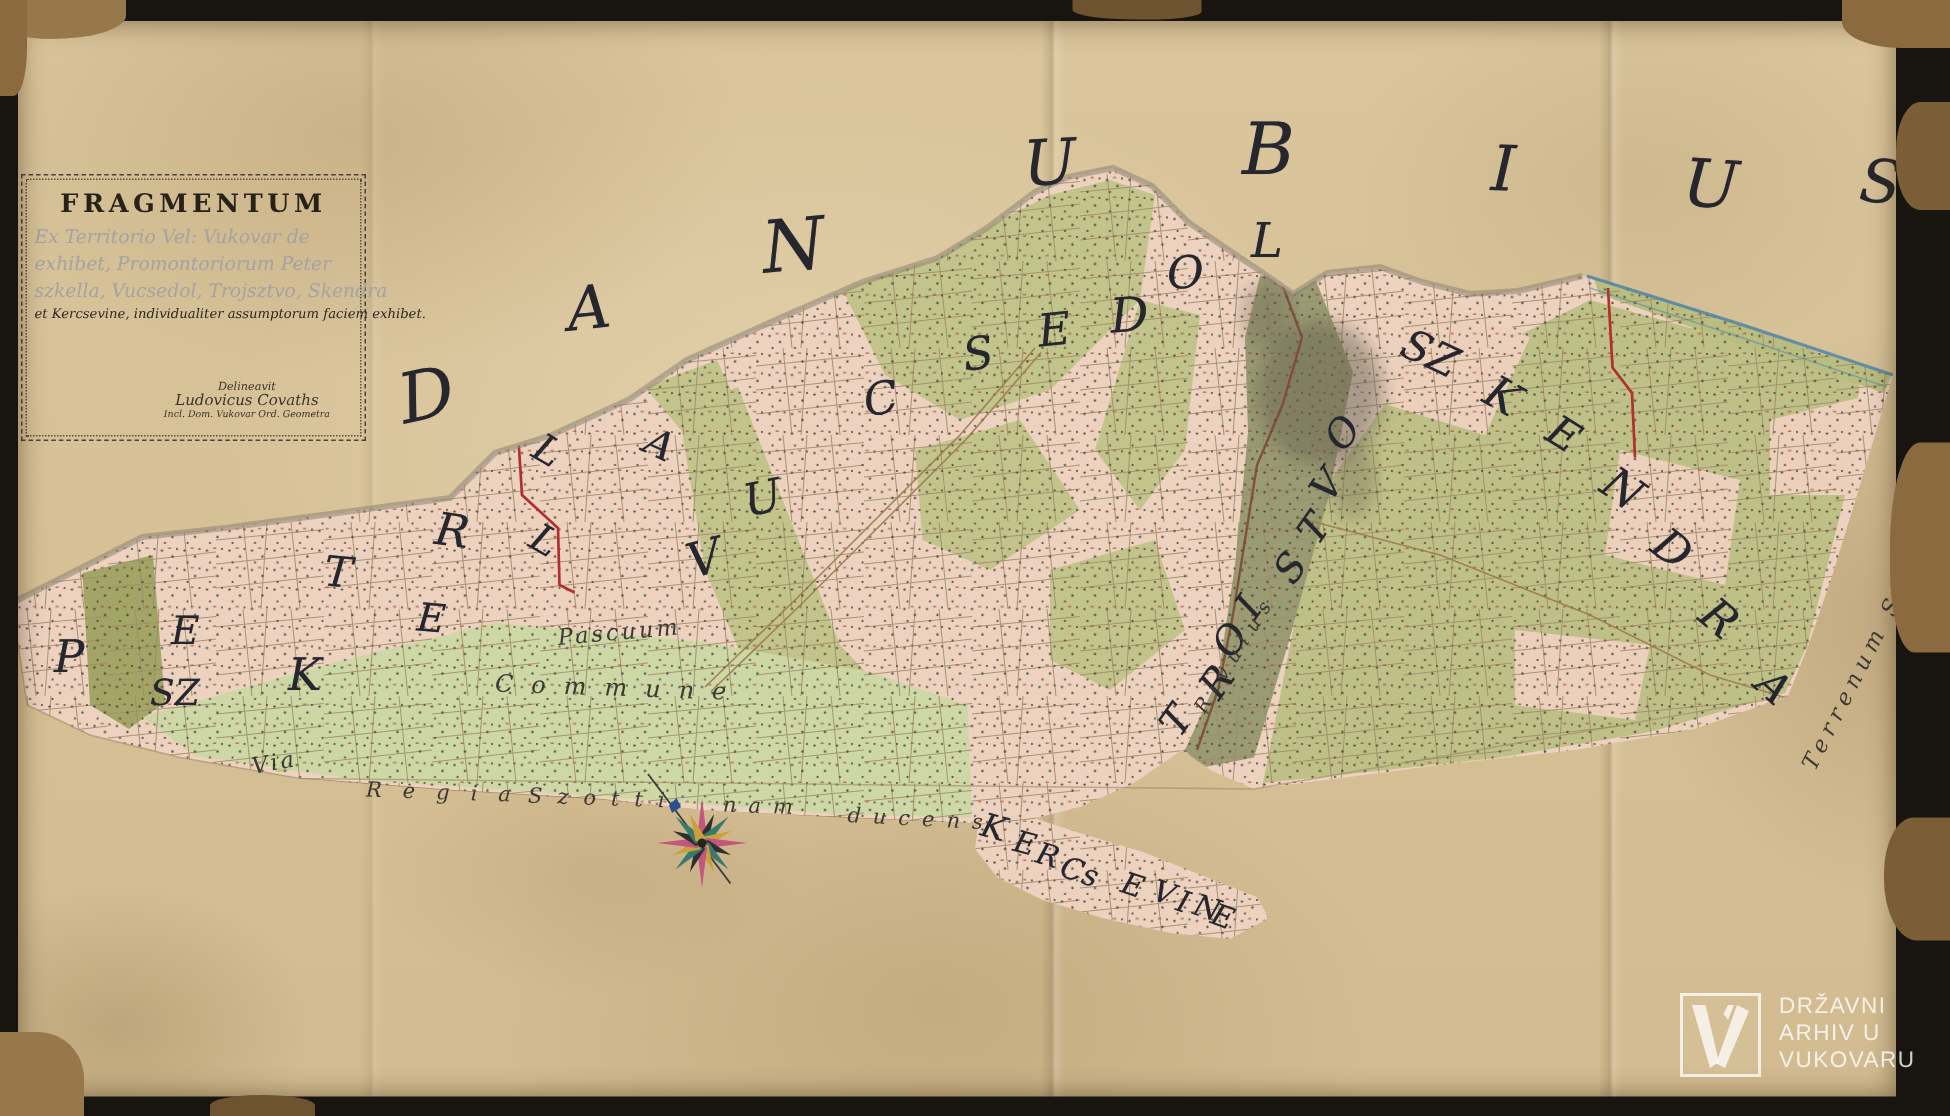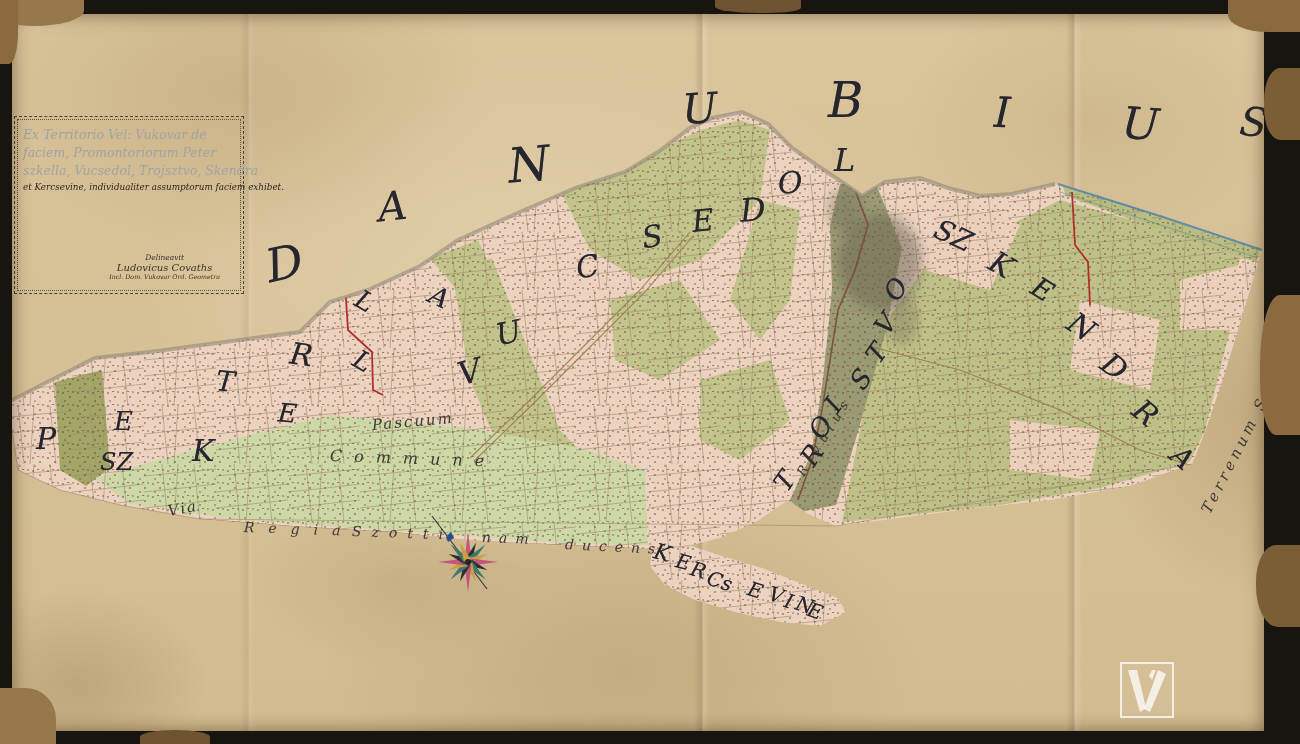--- a/index.html
+++ b/index.html
@@ -176,22 +176,23 @@
           <polygon points="0,-21 3.4,-3 0,0 -3.4,-3" fill="#2f2f2f" transform="rotate(292.5)"></polygon>
           <polygon points="0,-25 3.4,-3 0,0 -3.4,-3" fill="#3a7a6e" transform="rotate(315)"></polygon>
           <polygon points="0,-21 3.4,-3 0,0 -3.4,-3" fill="#c9a03c" transform="rotate(337.5)"></polygon>
         </g>
       <circle r="3" fill="#23231f"></circle>
     </g>
   </svg>
 
   <div id="cartouche">
     <div class="inner">
+      <h1>FRAGMENTUM</h1>
       <p class="script">Ex Territorio Vel: Vukovar de</p>
-      <p class="script">faciem, Promontoriorum Peter</p>
+      <p class="script">exhibet, Promontoriorum Peter</p>
       <p class="script">szkella, Vucsedol, Trojsztvo, Skendra</p>
       <p class="small-script">et Kercsevine, individualiter assumptorum faciem exhibet.</p>
       <div id="signature">
         <div class="s1">Delineavit</div>
         <div class="s2">Ludovicus Covaths</div>
         <div class="s3">Incl. Dom. Vukovar Ord. Geometra</div>
       </div>
     </div>
   </div>
 
@@ -273,14 +274,19 @@
   <div id="watermark">
     <div id="wm-logo">
       <svg width="50" height="52" viewBox="0 0 50 52" style="position:absolute;left:0;top:0;">
         <g fill="rgba(255,255,255,0.75)">
           <polygon points="6,6 15,6 24,44 18,48 10,20"></polygon>
           <polygon points="36,6 44,10 28,48 22,45"></polygon>
           <polygon points="30,6 34,6 30,16 27,12"></polygon>
         </g>
       </svg>
     </div>
+    <div id="wm-text">
+      <div>DRŽAVNI</div>
+      <div>ARHIV U</div>
+      <div>VUKOVARU</div>
+    </div>
   </div>
 </div>
 
 </body></html>

